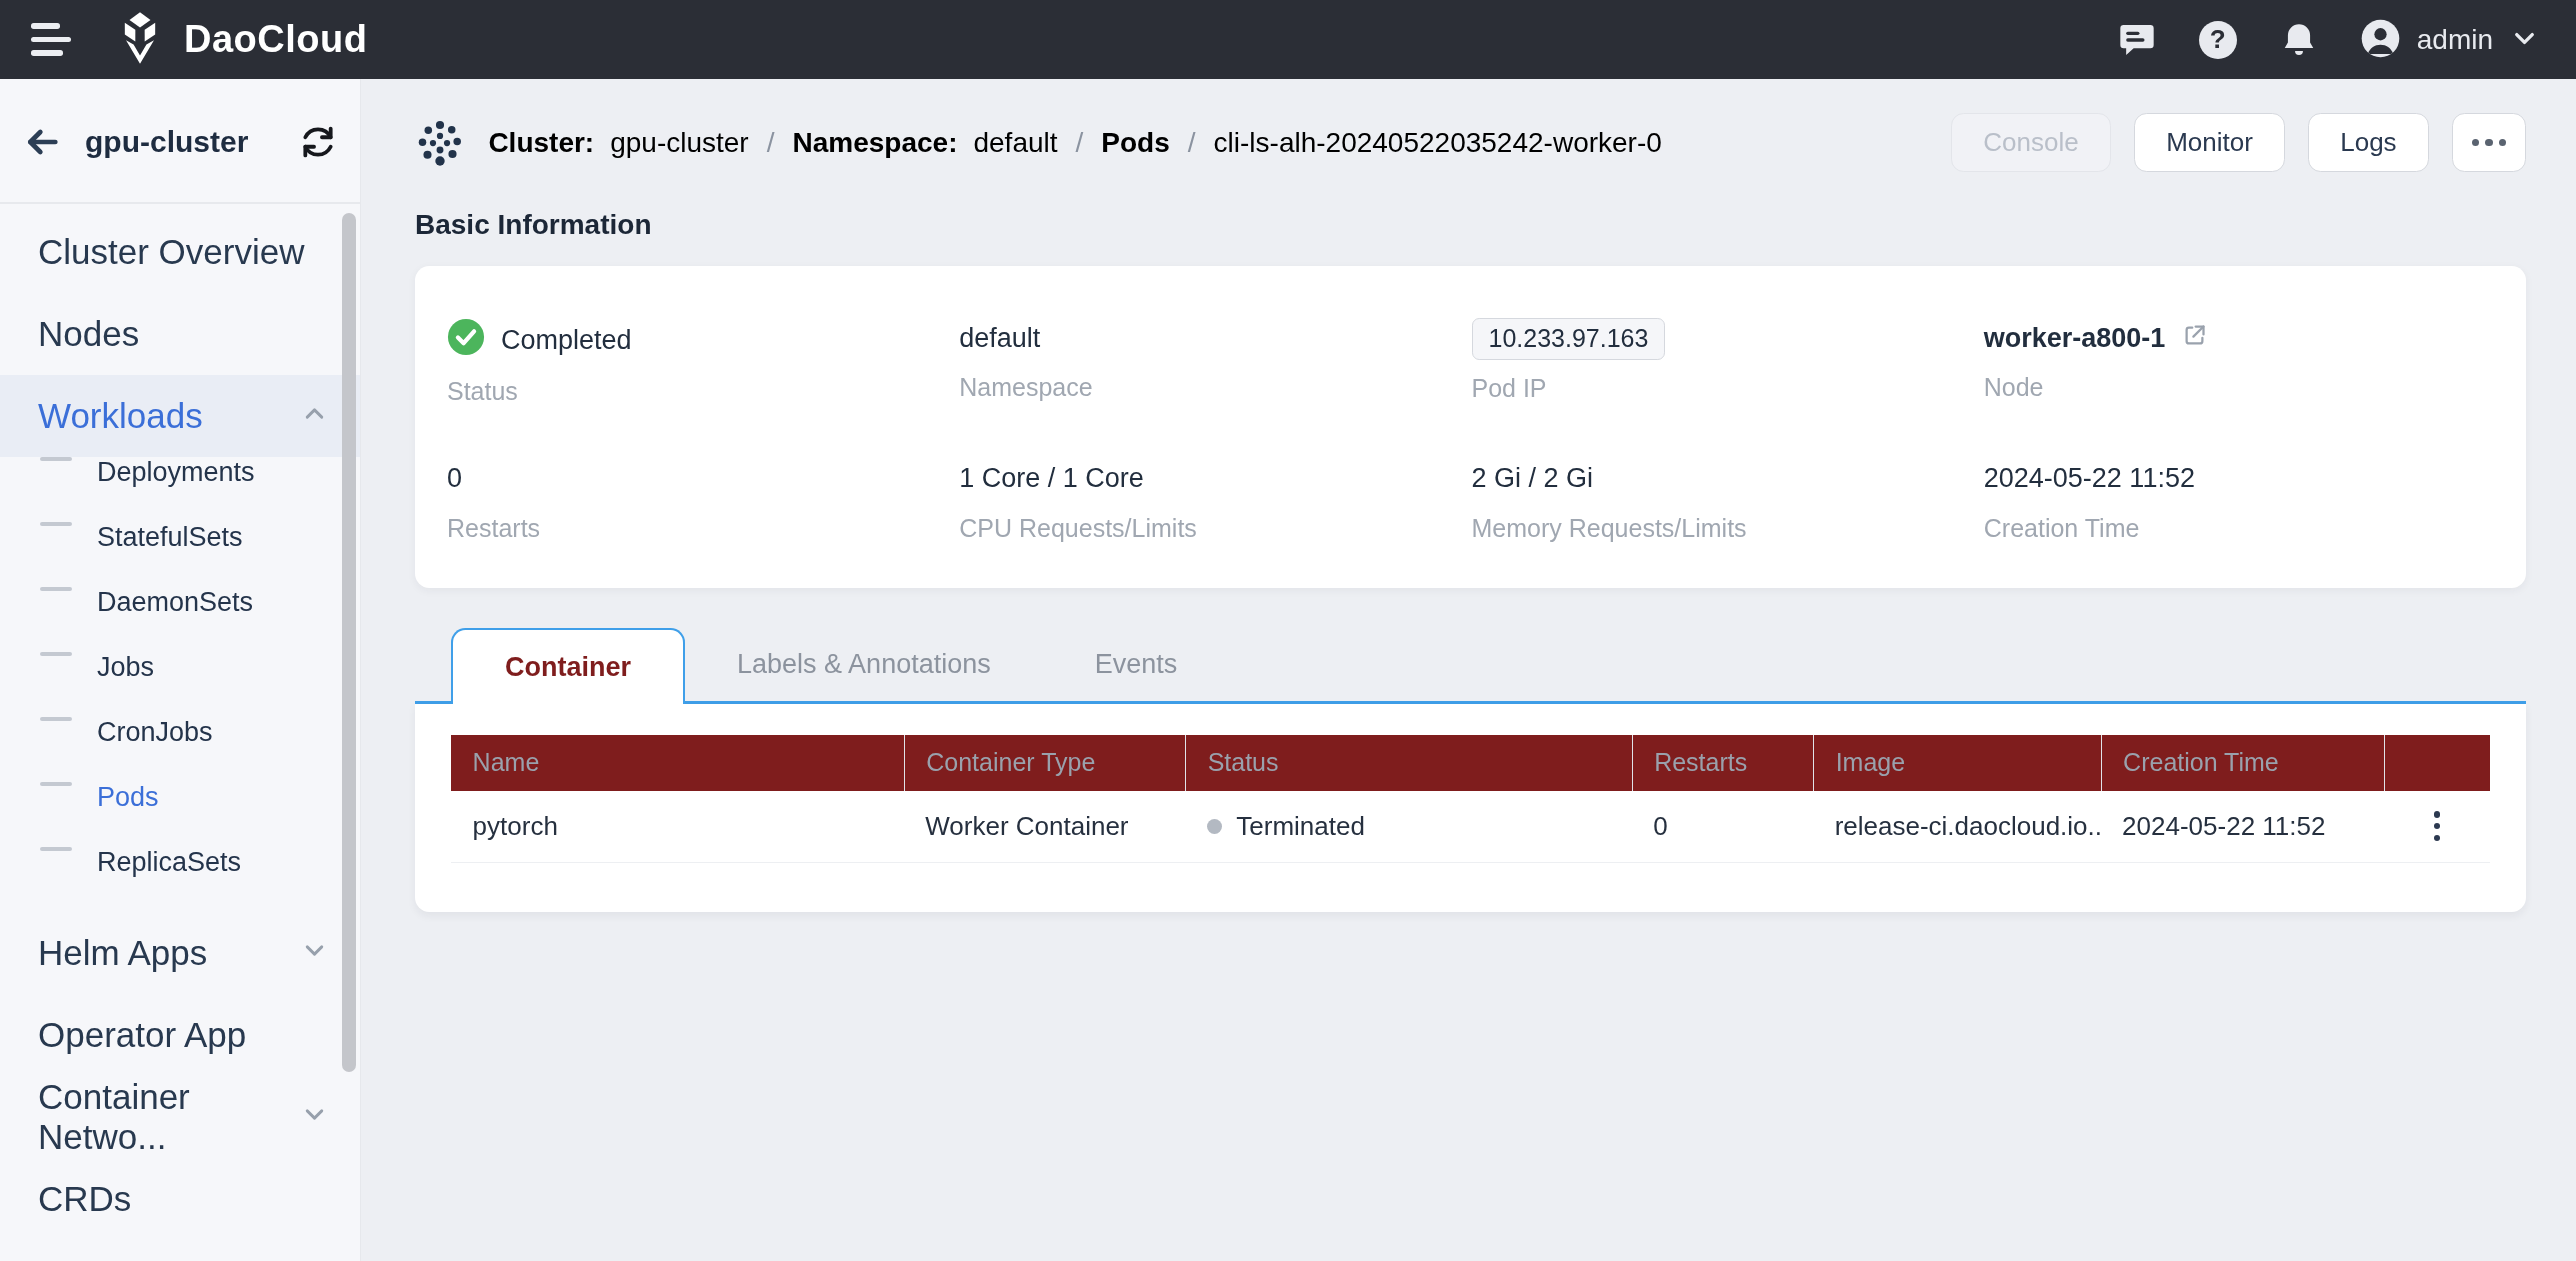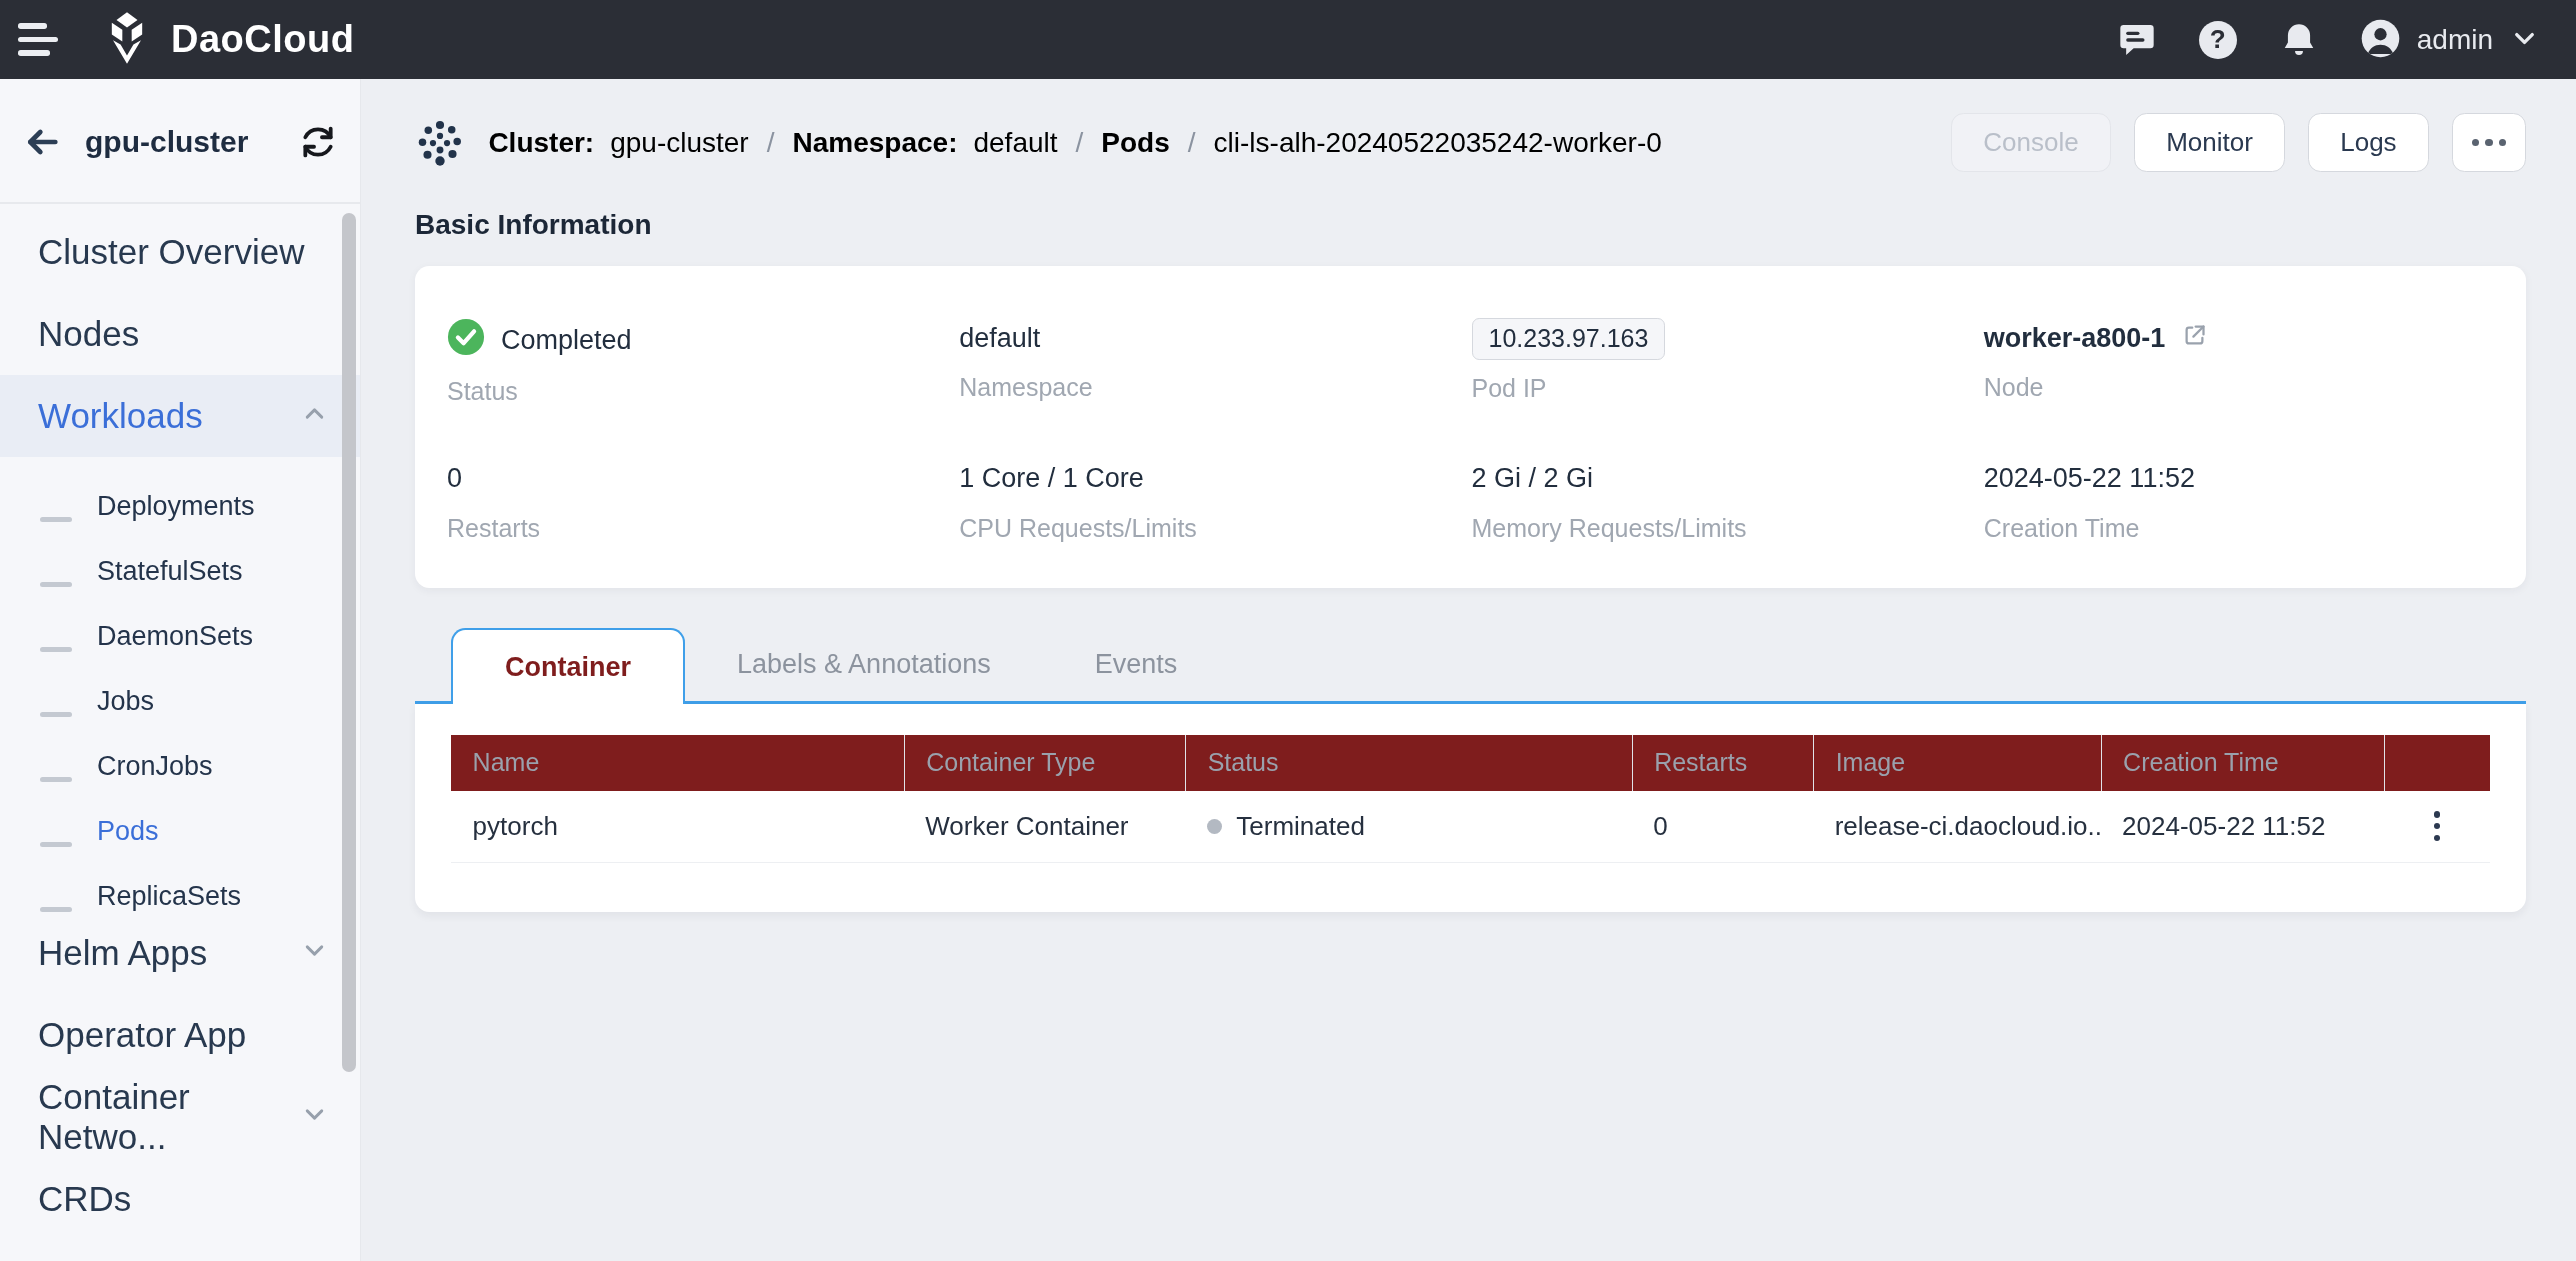--- a/index.html
+++ b/index.html
@@ -1,21 +1,21 @@
 <!DOCTYPE html>
 <html style="font-size:14.4px"><head>
 <meta charset="utf-8">
 <style>
   * { box-sizing: border-box; margin: 0; padding: 0; }
   html,body { width:2576px; height:1262px; }
   body { font-family:"Liberation Sans", sans-serif; background:#edeff3; overflow:hidden; }
   .app { position:relative; width:2576px; height:1262px; background:#edeff3; }
 
   
-  .topbar { position:absolute; top:0; left:0; width:2576px; height:79px; background:#2b2e36; display:flex; align-items:center; padding:0 36px 0 18px; }
+  .topbar { position:absolute; top:0; left:0; width:2576px; height:79px; background:#2b2e36; display:flex; align-items:center; padding:0 36px 0 31px; }
   .hamburger { width:41px; display:flex; flex-direction:column; gap:8px; cursor:pointer; margin-right:40px; }
   .hamburger span { height:5.4px; border-radius:2.7px; background:#eceef2; }
   .hamburger span:nth-child(1){ width:29px; }
   .hamburger span:nth-child(2){ width:40px; }
   .hamburger span:nth-child(3){ width:32px; }
   .brand { display:flex; align-items:center; gap:16px; }
   .brand-text { color:#ffffff; font-size:38px; font-weight:700; letter-spacing:0.5px; }
   .topbar-right { margin-left:auto; display:flex; align-items:center; gap:41px; }
   .tb-icon { width:40px; height:40px; display:flex; align-items:center; justify-content:center; cursor:pointer; }
   .help-circle { width:38px; height:38px; border-radius:50%; background:#e8eaef; color:#2b2e36; font-weight:700; font-size:26px; display:flex; align-items:center; justify-content:center; }
@@ -25,21 +25,21 @@
   
   .sidebar { position:absolute; top:79px; left:0; width:361px; height:1183px; background:#f6f7fa; border-right:1.8px solid #e6e8ec; }
   .sidebar-header { display:flex; align-items:center; gap:23.4px; padding:43px 23.4px 0 21.6px; }
   .sidebar-title { font-size:30px; font-weight:700; color:#1e2c40; flex:1 1 auto; }
   .icon-btn { cursor:pointer; display:flex; align-items:center; justify-content:center; }
   .sidebar-divider { height:1.8px; background:#e7e9ed; margin-top:40px; }
   .sidebar-menu { padding-top:7.2px; }
   .nav-item { height:82px; display:flex; align-items:center; padding:0 31px 0 38px; font-size:35px; color:#28394f; cursor:pointer; }
   .nav-item .chev { margin-left:auto; }
   .nav-item.expanded { background:#e9edf5; color:#3b6fd8; }
-  .sub-item { height:65px; display:flex; align-items:flex-end; padding-left:40px; gap:25px; font-size:27px; color:#24344b; cursor:pointer; }
+  .sub-item { height:65px; display:flex; align-items:flex-start; padding-left:40px; gap:25px; font-size:27px; color:#24344b; cursor:pointer; }
   .sub-item .dash { width:32px; height:4.5px; border-radius:2.7px; background:#c4c9d1; flex:0 0 auto; }
   .sub-item.active { color:#3b6fd8; }
   .sidebar-scroll-thumb { position:absolute; right:3.6px; top:134px; width:14.4px; height:859px; border-radius:8px; background:#c4c6cb; cursor:grab; }
 
   
   .main { position:absolute; top:79px; left:361px; width:2215px; height:1183px; padding:0 50px 0 54px; }
 
   .crumb-row { display:flex; align-items:center; margin-top:29px; height:69px; }
   .crumb-icon { flex:0 0 auto; margin-right:23.4px; display:flex; }
   .crumb { font-size:28px; color:#000000; white-space:nowrap; }

